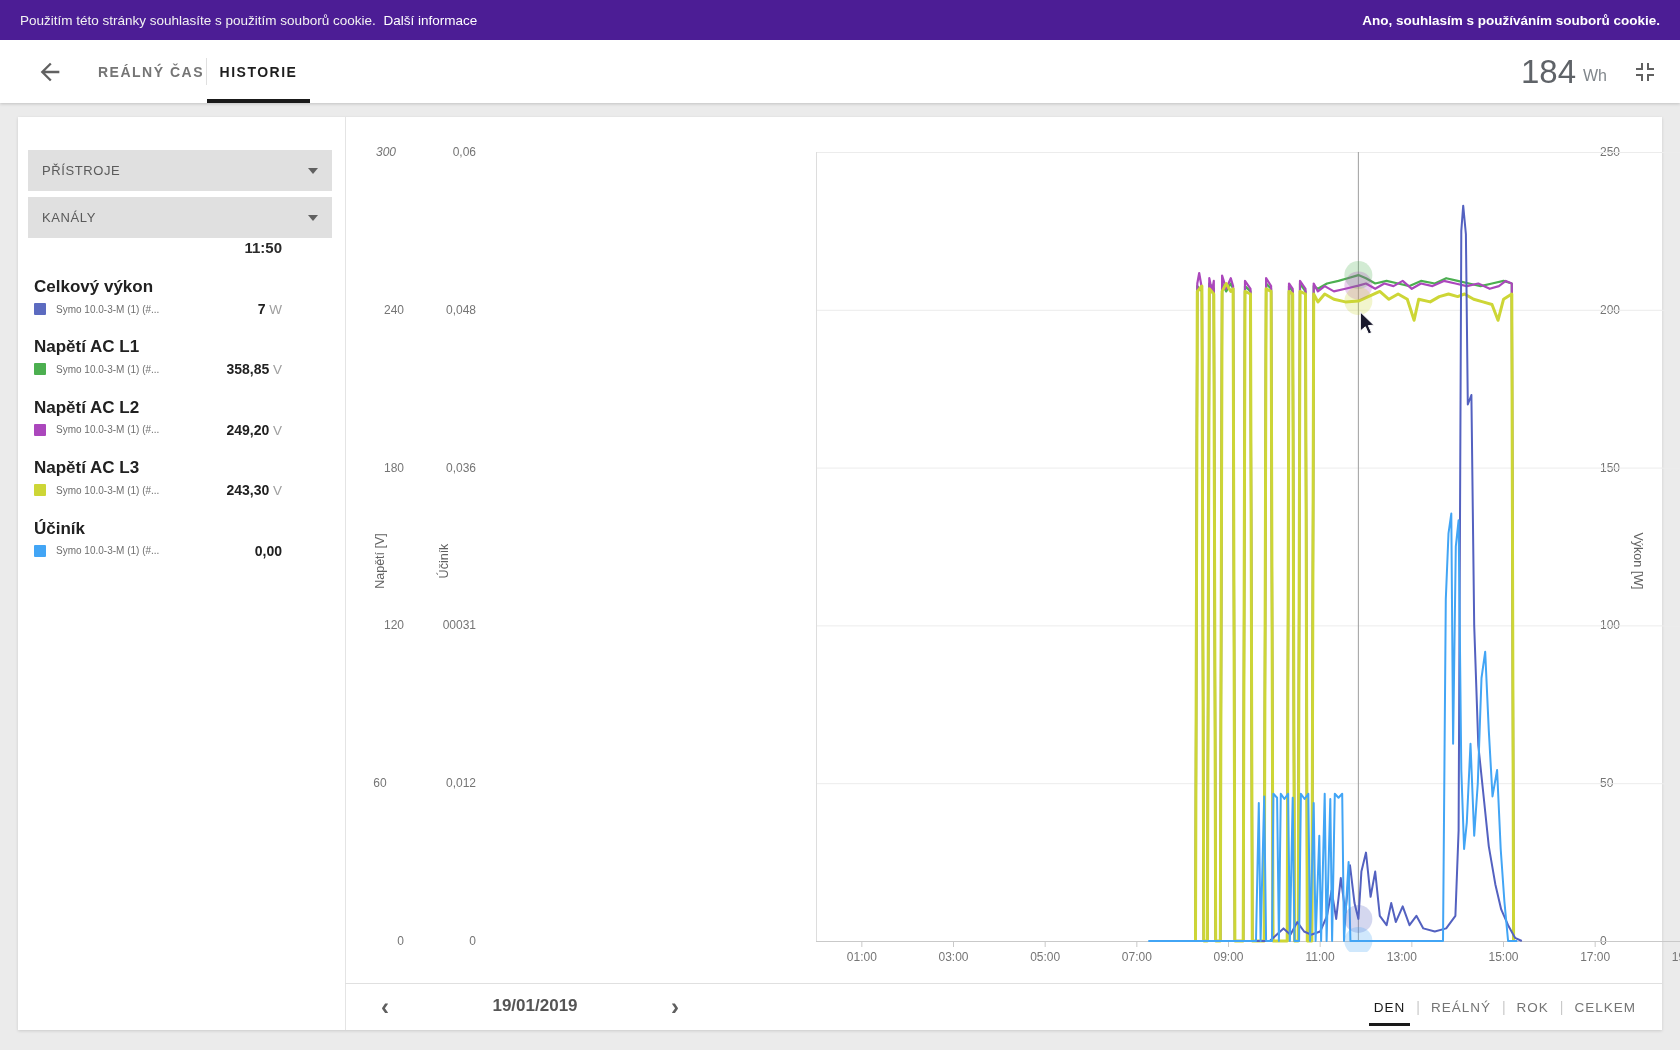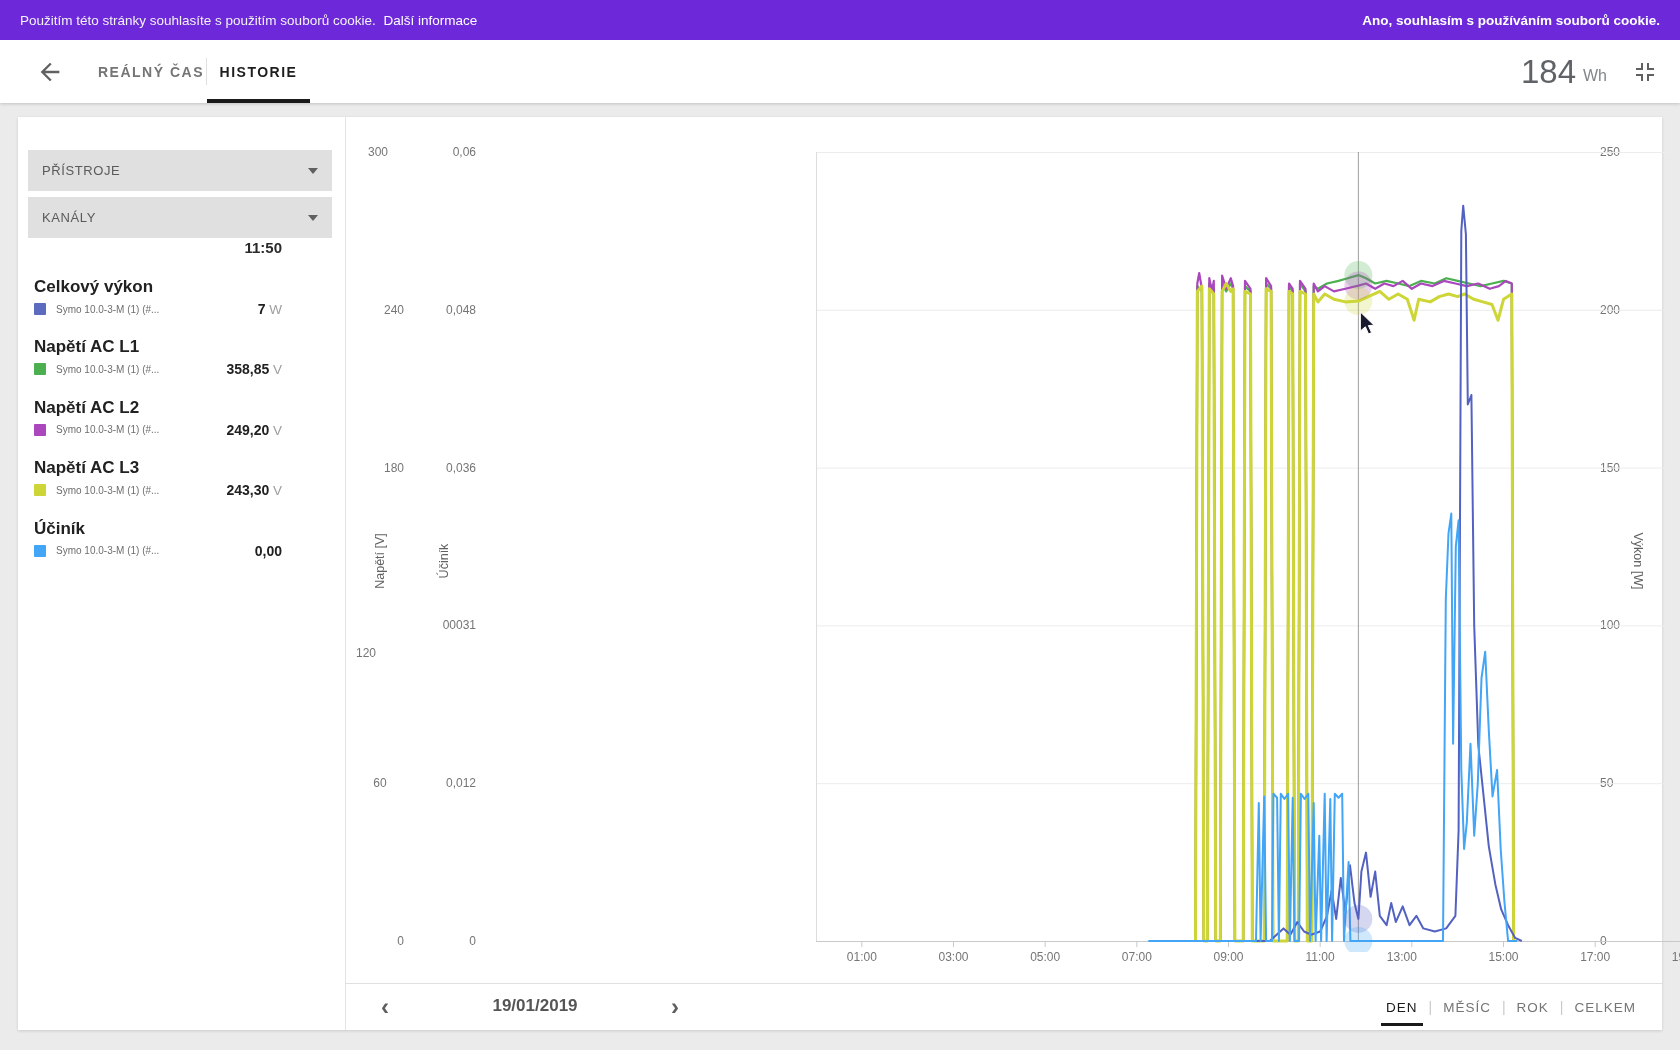--- a/index.html
+++ b/index.html
@@ -1,21 +1,21 @@
 <!DOCTYPE html>
 <html><head>
 <meta charset="utf-8">
 <style>
   * { margin:0; padding:0; box-sizing:border-box; }
   html,body { width:1680px; height:1050px; overflow:hidden; }
   body { font-family:"Liberation Sans","DejaVu Sans",sans-serif; background:#ebebeb; position:relative; }
   .screen { position:absolute; inset:0; width:1680px; height:1050px; }
 
   
-  .cookie-bar { position:absolute; left:0; top:0; width:1680px; height:40px; background:#6d28d9;
+  .cookie-bar { position:absolute; left:0; top:0; width:1680px; height:40px; background:#4c1d95;
     display:flex; align-items:center; justify-content:space-between; padding:0 20px; z-index:30; }
   .cookie-left { color:#f2f2f2; font-size:13.5px; }
   .cookie-left a { color:#ffffff; text-decoration:none; margin-left:4px; cursor:pointer; }
   .cookie-accept { color:#ffffff; font-size:13.5px; font-weight:bold; cursor:pointer; }
 
   
   .header { position:absolute; left:0; top:40px; width:1680px; height:63px; background:#ffffff;
     box-shadow:0 1px 3px rgba(0,0,0,.18); z-index:20; }
   .back-btn { position:absolute; left:36px; top:18px; width:28px; height:28px; cursor:pointer; }
   .tab { position:absolute; top:0; height:63px; display:flex; align-items:center; cursor:pointer;
@@ -161,24 +161,24 @@
           <div class="lg-row" style="top: 425.6px;">
             <span class="swatch" style="background: rgb(66, 165, 245);"></span>
             <span class="lg-dev">Symo 10.0-3-M (1) (#...</span>
             <span class="lg-val"><span>0,00</span><span class="lg-unit"></span></span>
           </div>
         </div>
     </div>
 
     <div class="chart-region">
       <div id="axisLabels">
-          <div class="ax-lab" style="left: 22px; top: 28px; width: 48px; text-align: left;">300</div>
+          <div class="ax-lab" style="left: 16px; top: 28px; width: 48px; text-align: center; font-style: italic;">300</div>
           <div class="ax-lab" style="left: 10px; top: 185.8px; width: 48px; text-align: right;">240</div>
           <div class="ax-lab" style="left: 10px; top: 343.6px; width: 48px; text-align: right;">180</div>
-          <div class="ax-lab" style="left: 10px; top: 501.4px; width: 48px; text-align: left; margin-top: 28px;">120</div>
+          <div class="ax-lab" style="left: 10px; top: 501.4px; width: 48px; text-align: right;">120</div>
           <div class="ax-lab" style="left: 10px; top: 659.2px; width: 48px; text-align: center;">60</div>
           <div class="ax-lab" style="left: 10px; top: 817px; width: 48px; text-align: right;">0</div>
           <div class="ax-lab" style="left: 80px; top: 28px; width: 50px; text-align: right;">0,06</div>
           <div class="ax-lab" style="left: 80px; top: 185.8px; width: 50px; text-align: right;">0,048</div>
           <div class="ax-lab" style="left: 80px; top: 343.6px; width: 50px; text-align: right;">0,036</div>
           <div class="ax-lab" style="left: 80px; top: 501.4px; width: 50px; text-align: right;">00031</div>
           <div class="ax-lab" style="left: 80px; top: 659.2px; width: 50px; text-align: right;">0,012</div>
           <div class="ax-lab" style="left: 80px; top: 817px; width: 50px; text-align: right;">0</div>
           <div class="ax-lab" style="left: 1254px; top: 28px; width: 40px; text-align: left;">250</div>
           <div class="ax-lab" style="left: 1254px; top: 185.8px; width: 40px; text-align: left;">200</div>
@@ -236,21 +236,21 @@
     </div>
 
     <div class="footer-divider"></div>
     <div class="footer">
       <div class="nav-chev chev-prev">‹</div>
       <div class="footer-date">19/01/2019</div>
       <div class="nav-chev chev-next">›</div>
       <div class="periods" id="periods">
           <div class="period active">DEN</div>
           <span class="p-sep">|</span>
-          <div class="period">MĚSÍC</div>
+          <div class="period">REÁLNÝ</div>
           <span class="p-sep">|</span>
           <div class="period">ROK</div>
           <span class="p-sep">|</span>
           <div class="period">CELKEM</div>
         </div>
     </div>
   </div>
 </div>
 
 </body></html>

